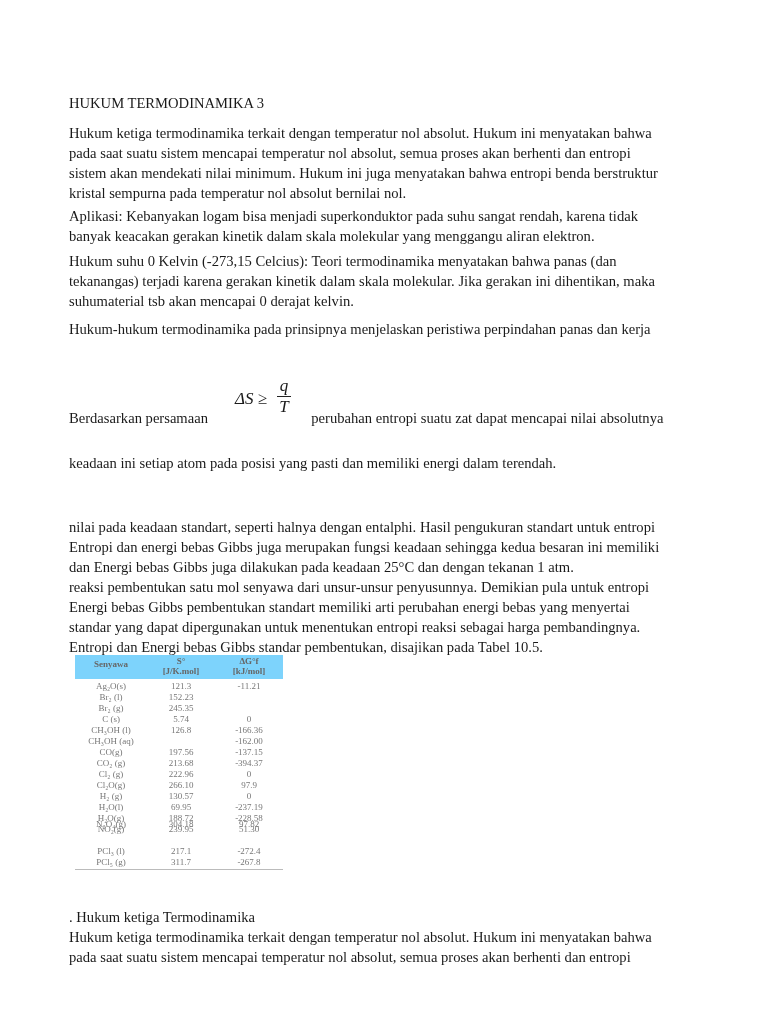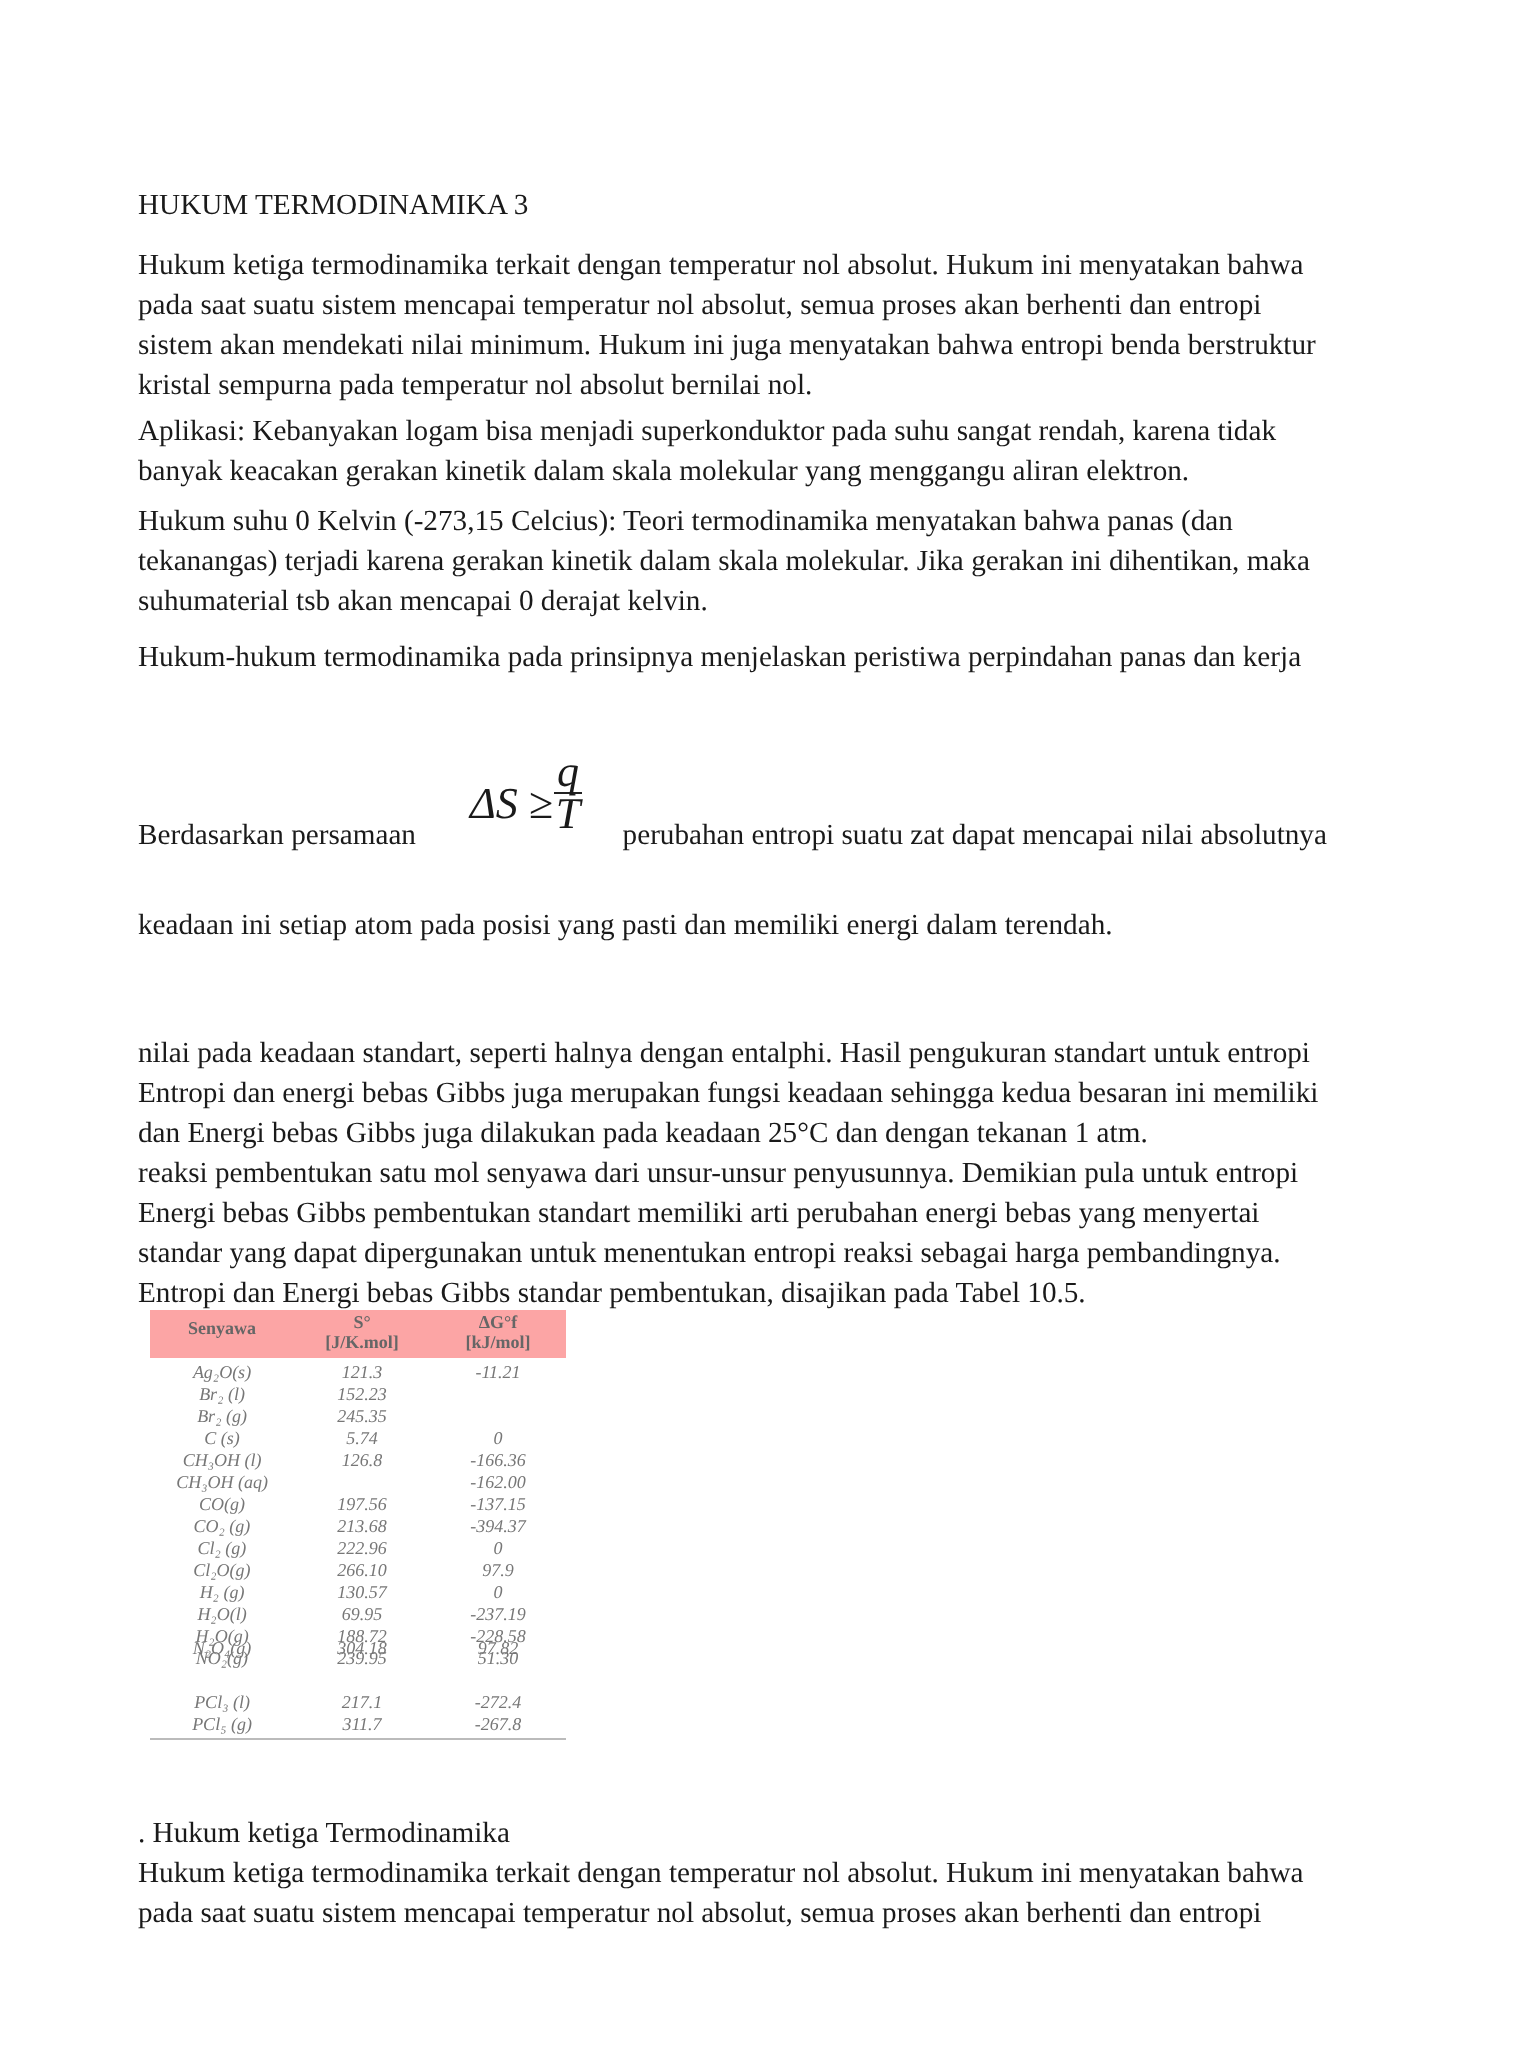--- a/index.html
+++ b/index.html
@@ -3,32 +3,32 @@
 <meta charset="utf-8">
 <style>
   html, body { margin: 0; padding: 0; background: #ffffff; }
   body { width: 768px; height: 1024px; overflow: hidden; position: relative;
          font-family: "Liberation Serif", "DejaVu Serif", serif; color: #1a1a1a; }
   .page { position: absolute; left: 69px; top: 0; width: 640px; }
   .p { position: absolute; left: 0; width: 640px; font-size: 14.6px; line-height: 20px; margin: 0; white-space: nowrap; }
   .line { display: block; }
   .title { top: 93px; }
   .formula { position: absolute; left: 166px; top: 377px; width: 70px; height: 50px;
-             font-family: "Liberation Serif", serif; font-style: italic; font-size: 22px; }
+             font-family: "Liberation Serif", serif; font-style: italic; font-size: 17px; }
   .formula .ds { position: absolute; left: 0; top: 12px; }
   .formula .frac { position: absolute; left: 42px; top: 0; text-align: center; width: 14px; }
   .formula .num { display: block; line-height: 18px; }
   .formula .bar { display: block; border-top: 1px solid #222; margin: 1px 0; }
   .formula .den { display: block; line-height: 18px; }
   .tbl { position: absolute; left: 6px; top: 655px; width: 208px; height: 210px;
          font-family: "Liberation Serif", serif; color: #777; font-size: 9px; filter: blur(0.35px); }
-  .tbl .hdr { position: absolute; left: 0; top: 0; width: 208px; height: 24px; background: #fca5a5; }
+  .tbl .hdr { position: absolute; left: 0; top: 0; width: 208px; height: 24px; background: #7dd3fc; }
   .tbl .hdr span { position: absolute; text-align: center; font-weight: bold; line-height: 10px; color: #666; }
   .tbl .row { position: absolute; left: 0; width: 208px; height: 11px; line-height: 11px; }
-  .tbl .row span { position: absolute; text-align: center; font-style: italic; }
+  .tbl .row span { position: absolute; text-align: center; }
   .c1 { left: 0; width: 72px; }
   .c2 { left: 72px; width: 68px; }
   .c3 { left: 140px; width: 68px; }
   .tbl .rule { position: absolute; left: 0; top: 207px; width: 208px; border-top: 1px solid #bbb; }
 </style>
 </head>
 <body>
 
 <div class="page">
 

